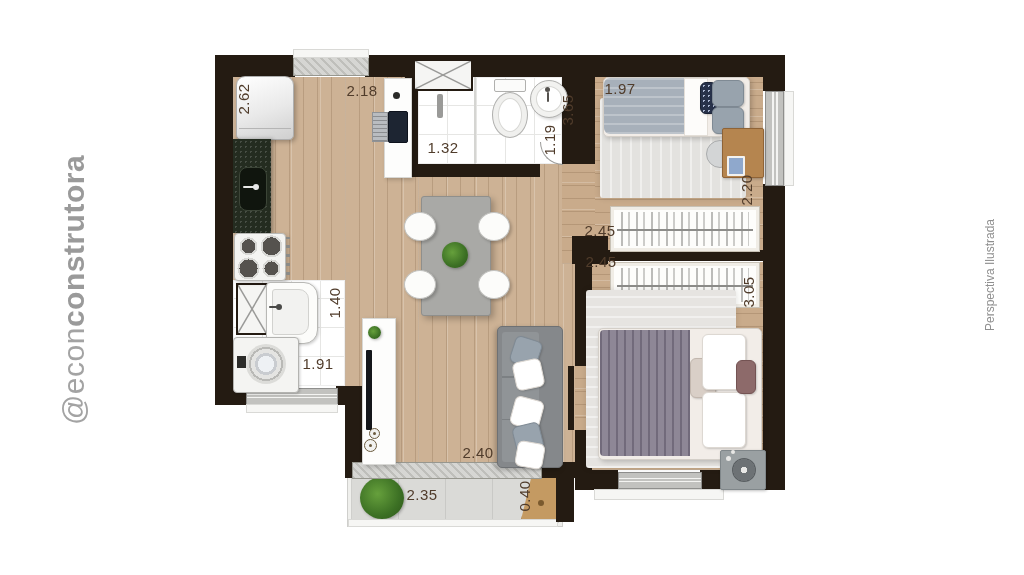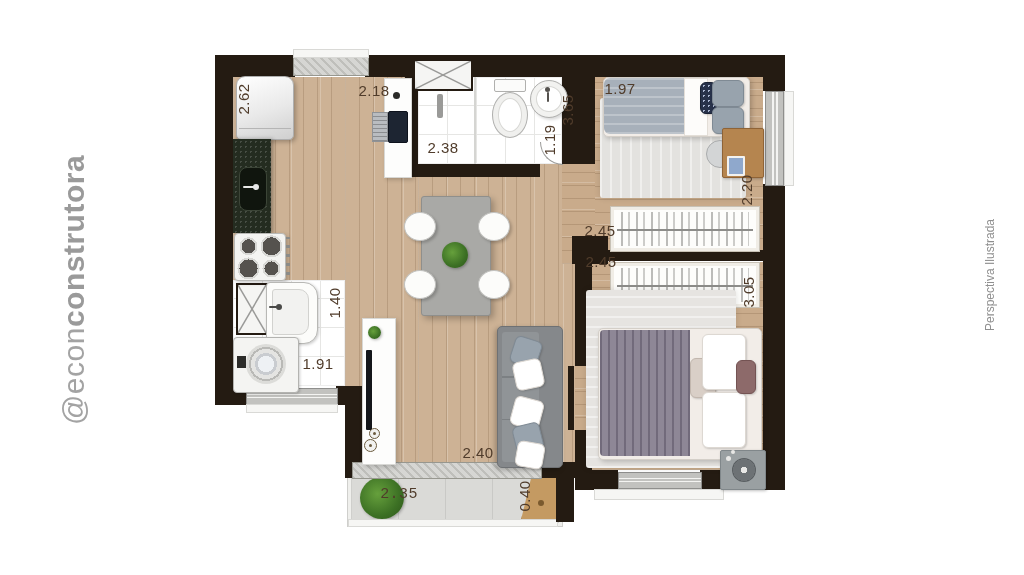--- a/index.html
+++ b/index.html
@@ -271,28 +271,28 @@
       <div class="basin"></div>
     </div>
   <div class="dot" style="left:276px;top:304px;width:6px;height:6px;background:#4a4a48;"></div>
   <div class="faucet-bar" style="left:269px;top:306px;width:8px;height:2px;background:#4a4a48;"></div>
   <div class="washer" style="left:233px;top:337px;width:64px;height:54px;">
       <div class="drum"></div>
       <div class="panel"></div>
     </div>
 
   <span class="dim rot" style="left:243px;top:99px;">2.62</span>
-  <span class="dim" style="left:374px;top:90px;">2.18</span>
-  <span class="dim" style="left:443px;top:147px;">2.38</span>
+  <span class="dim" style="left:362px;top:90px;">2.18</span>
+  <span class="dim" style="left:443px;top:147px;">1.32</span>
   <span class="dim rot" style="left:549px;top:140px;">1.19</span>
   <span class="dim" style="left:620px;top:88px;">1.97</span>
   <span class="dim rot" style="left:746px;top:190px;">2.20</span>
   <span class="dim rot" style="left:567px;top:110px;">3.65</span>
   <span class="dim" style="left:600px;top:230px;">2.45</span>
   <span class="dim" style="left:601px;top:261px;">2.45</span>
   <span class="dim rot" style="left:748px;top:292px;">3.05</span>
   <span class="dim rot" style="left:334px;top:303px;">1.40</span>
   <span class="dim" style="left:318px;top:363px;">1.91</span>
   <span class="dim" style="left:478px;top:452px;">2.40</span>
-  <span class="dim" style="left:399px;top:494px;font-family:Liberation Mono, monospace;">2.35</span>
+  <span class="dim" style="left:422px;top:494px;">2.35</span>
   <span class="dim rot" style="left:524px;top:496px;">0.40</span>
 
 </div>
 
 </body></html>

